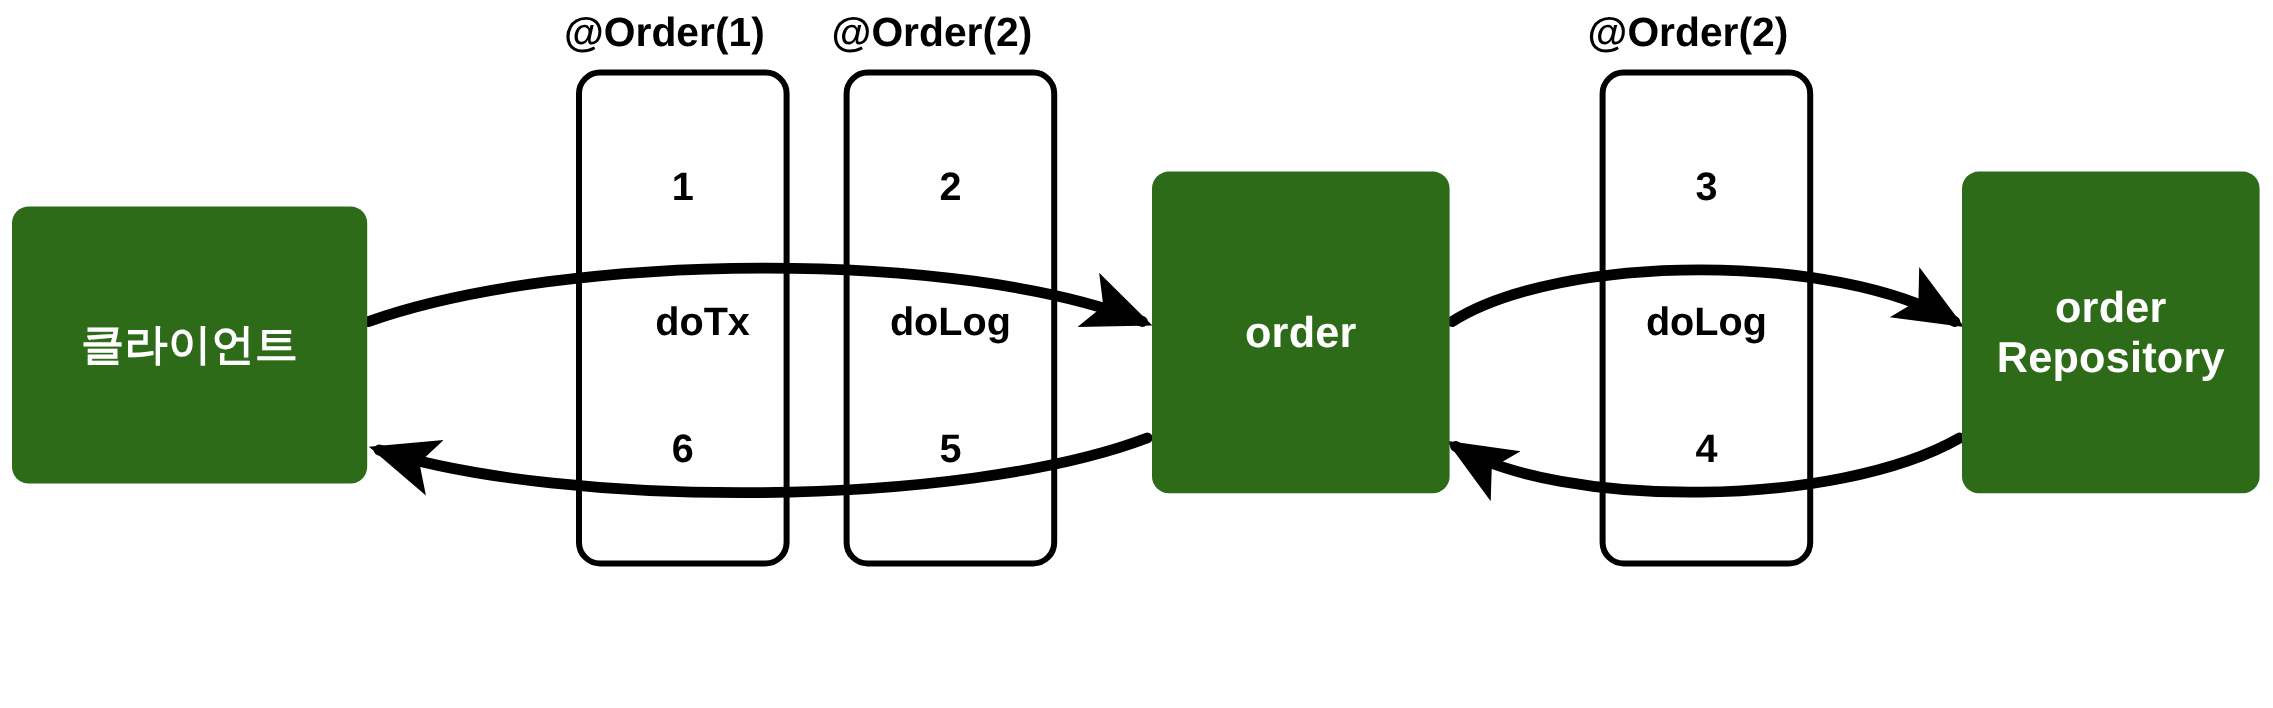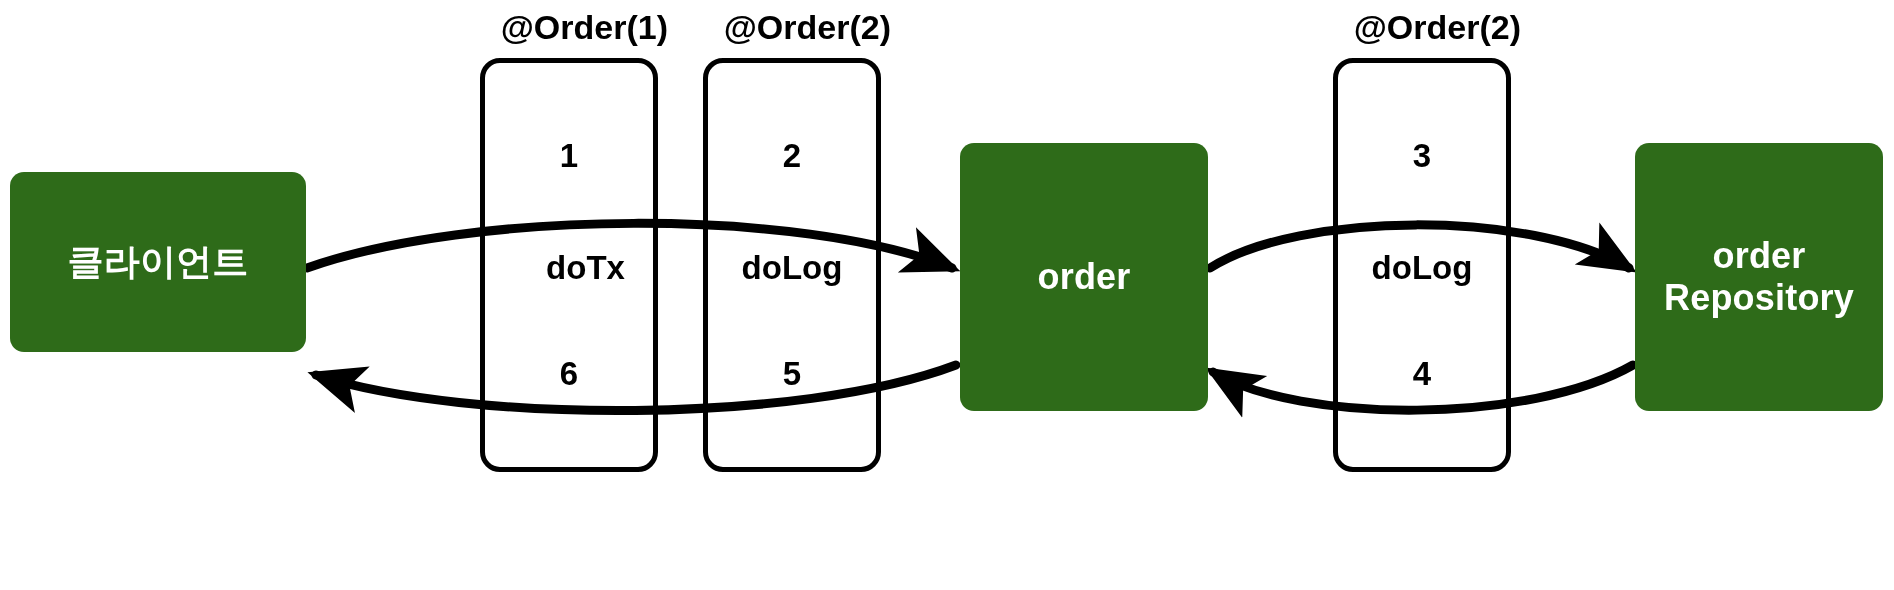--- a/index.html
+++ b/index.html
@@ -39,21 +39,21 @@
   }
   .aspect-col {
     position: absolute;
     box-sizing: border-box;
     background: transparent;
     border: 5px solid #000000;
     border-radius: 20px;
   }
   .col-label {
     position: absolute;
-    text-align: right;
+    text-align: left;
     font-weight: bold;
     color: #000000;
     white-space: nowrap;
   }
   .col-num {
     position: absolute;
     text-align: center;
     font-weight: bold;
     color: #000000;
   }
@@ -97,21 +97,21 @@
 
     <path d="M307,268 C470,210 800,207 952,268" fill="none" stroke="#000000" stroke-width="9" stroke-linecap="round" marker-end="url(#arrowhead)"></path>
 
     <path d="M956,365 C800,424 470,424 316,375" fill="none" stroke="#000000" stroke-width="9" stroke-linecap="round" marker-end="url(#arrowhead)"></path>
 
     <path d="M1210,268 C1300,211 1530,210 1629,268" fill="none" stroke="#000000" stroke-width="9" stroke-linecap="round" marker-end="url(#arrowhead)"></path>
 
     <path d="M1633,365 C1530,424 1300,424 1213,372" fill="none" stroke="#000000" stroke-width="9" stroke-linecap="round" marker-end="url(#arrowhead)"></path>
   </svg>
 
-  <div class="node-box" style="left:10px; top:172px; width:296px; height:180px; background:#2e6b19; font-size:36px;">
+  <div class="node-box" style="left:10px; top:172px; width:296px; height:231px; background:#2e6b19; font-size:36px;">
     <span>클라이언트</span>
   </div>
 
   <div class="node-box" style="left:960px; top:143px; width:248px; height:268px; background:#2e6b19; font-size:36px; flex-direction:column;">
     <span>order</span>
   </div>
 
   <div class="node-box" style="left:1635px; top:143px; width:248px; height:268px; background:#2e6b19; font-size:36px; flex-direction:column;">
     <span>order</span>
     <span>Repository</span>

